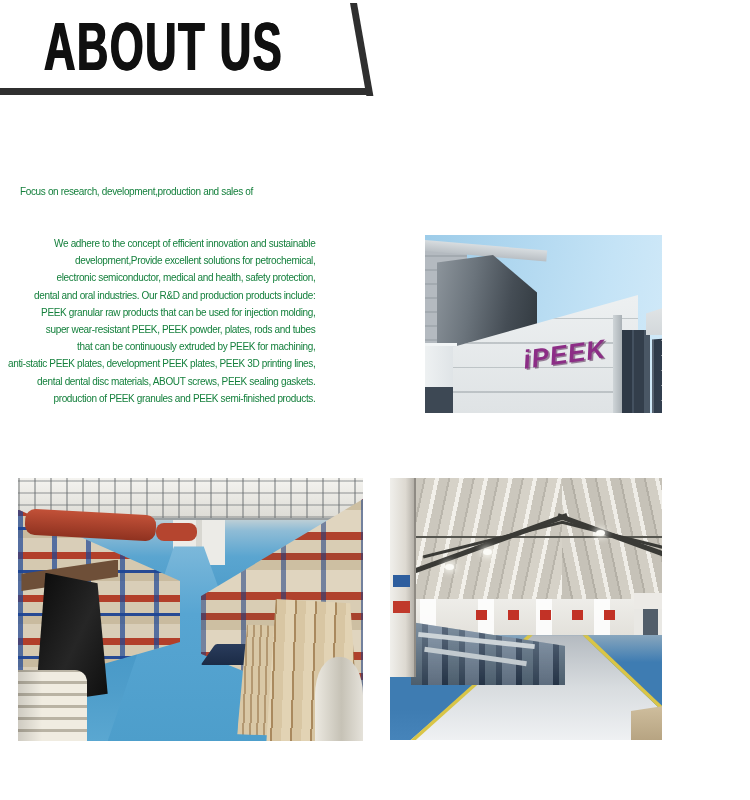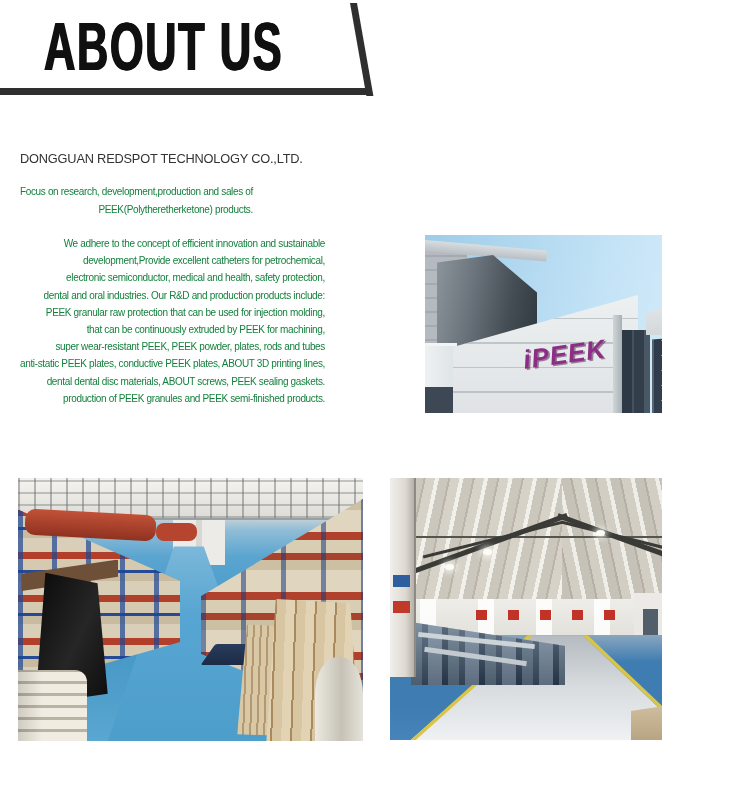--- a/index.html
+++ b/index.html
@@ -12,21 +12,21 @@
            letter-spacing:2px; transform:scale(0.75,1.18); transform-origin:0 0;
            text-shadow:0.9px 0 0 #101010, -0.9px 0 0 #101010; white-space:pre; }
   .slant { position:absolute; left:350px; top:3px; width:7px; height:93px; background:#2f2f2f;
            transform:skewX(10deg); transform-origin:0 0; }
   .underbar { position:absolute; left:0; top:88px; width:370px; height:7px; background:#2f2f2f; }
 
   
   .company { position:absolute; left:20px; top:151px; font-size:12.8px; color:#333333;
              letter-spacing:-0.2px; white-space:pre; }
   .intro { position:absolute; left:20px; top:183px; }
-  .bodytext { position:absolute; left:20px; top:235px; }
+  .bodytext { position:absolute; left:8px; top:235px; }
   .line { font-size:10px; line-height:17.9px; color:#15803d; letter-spacing:-0.35px; white-space:pre;text-align:right; }
   .bodytext .line { line-height:17.2px; }
 
   
   .building { position:absolute; left:425px; top:235px; width:318px; height:178px; overflow:hidden;
               background:linear-gradient(100deg,#9dcce9 0%,#c4e3f6 55%,#e0f1fb 100%); }
   .building > div, .building > span { position:absolute; }
   .b-graytower { left:0; top:14px; width:42px; height:118px;
       background:repeating-linear-gradient(0deg,#b4bac0 0 12px,#a3aab0 12px 14px),
                  linear-gradient(180deg,#c4cacf,#9aa1a7); }
@@ -158,36 +158,34 @@
 <body>
 
 <div class="page">
 
   <div>
     <h1 class="title">ABOUT US</h1>
     <div class="slant"></div>
     <div class="underbar"></div>
   </div>
 
-  <p class="company">DONGGUAN REDSPOT TECHNOLOGY CO.,LTD.</p>
 
   <div class="intro">
     <div class="line">Focus on research, development,production and sales of</div>
-    <div class="line">PEEK(Polytheretherketone) products.</div>
   </div>
 
   <div class="bodytext">
     <div class="line">We adhere to the concept of efficient innovation and sustainable</div>
-    <div class="line">development,Provide excellent catheters for petrochemical,</div>
+    <div class="line">development,Provide excellent solutions for petrochemical,</div>
     <div class="line">electronic semiconductor, medical and health, safety protection,</div>
     <div class="line">dental and oral industries. Our R&amp;D and production products include:</div>
-    <div class="line">PEEK granular raw protection that can be used for injection molding,</div>
+    <div class="line">PEEK granular raw products that can be used for injection molding,</div>
+    <div class="line">super wear-resistant PEEK, PEEK powder, plates, rods and tubes</div>
     <div class="line">that can be continuously extruded by PEEK for machining,</div>
-    <div class="line">super wear-resistant PEEK, PEEK powder, plates, rods and tubes</div>
-    <div class="line">anti-static PEEK plates, conductive PEEK plates, ABOUT 3D printing lines,</div>
+    <div class="line">anti-static PEEK plates, development PEEK plates, PEEK 3D printing lines,</div>
     <div class="line">dental dental disc materials, ABOUT screws, PEEK sealing gaskets.</div>
     <div class="line"> production of PEEK granules and PEEK semi-finished products.</div>
   </div>
 
   <figure class="building">
     <div class="b-graytower"></div>
     <div class="b-parapet"></div>
     <div class="b-darkbox"></div>
     <div class="b-leftwall"></div>
     <div class="b-leftwin"></div>

